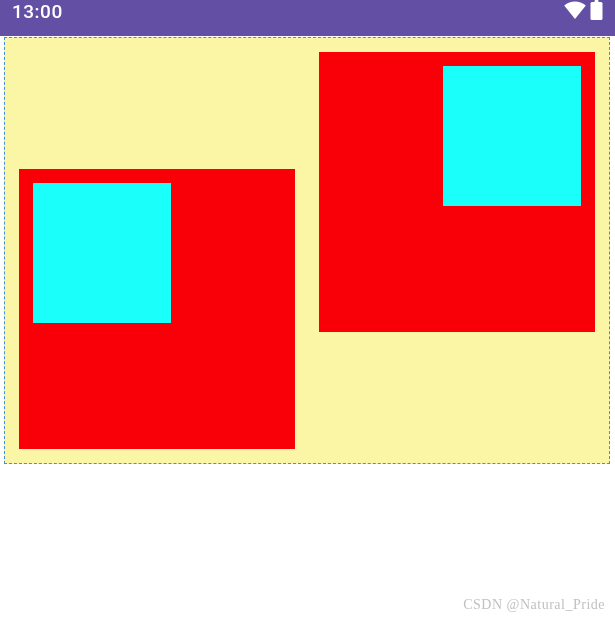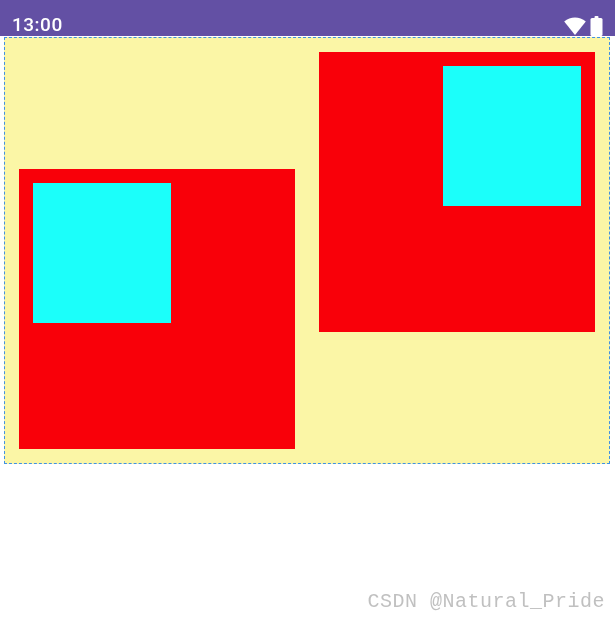--- a/index.html
+++ b/index.html
@@ -3,21 +3,21 @@
   <meta charset="utf-8">
   <style>
     * { margin: 0; padding: 0; box-sizing: border-box; }
     html, body { width: 615px; height: 619px; background: #fff; font-family: Roboto, Arial, sans-serif; position: relative; overflow: hidden; }
 
     .status-bar {
       width: 100%;
       height: 36px;
       background: #6350a4;
       display: flex;
-      align-items: flex-end;
+      align-items: flex-start;
       justify-content: space-between;
       padding: 0 12px;
       color: #fff;
     }
     .status-bar .time { font-size: 19px; font-weight: 500; letter-spacing: 0.5px; }
     .status-icons { display: flex; align-items: center; gap: 4px; }
     .status-icons svg { display: block; }
 
     .content {
       position: absolute;
@@ -41,22 +41,22 @@
       background: #1bfffa;
     }
     .cyan-box.a { left: 14px; top: 14px; width: 138px; height: 140px; }
     .cyan-box.b { right: 14px; top: 14px; width: 138px; height: 140px; }
 
     .watermark {
       position: absolute;
       right: 10px;
       bottom: 6px;
       color: rgba(140,140,140,0.55);
-      font-size: 20px;
-      font-family: Liberation Mono, monospace;
+      font-size: 14px;
+      font-family: Liberation Serif, serif;
       letter-spacing: 0.5px;
       user-select: none;
     }
   </style>
 </head>
 <body>
 
 <div class="status-bar">
   <span class="time">13:00</span>
   <div class="status-icons">

